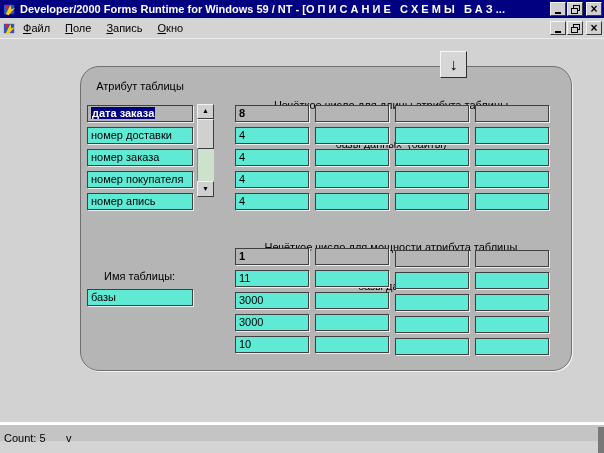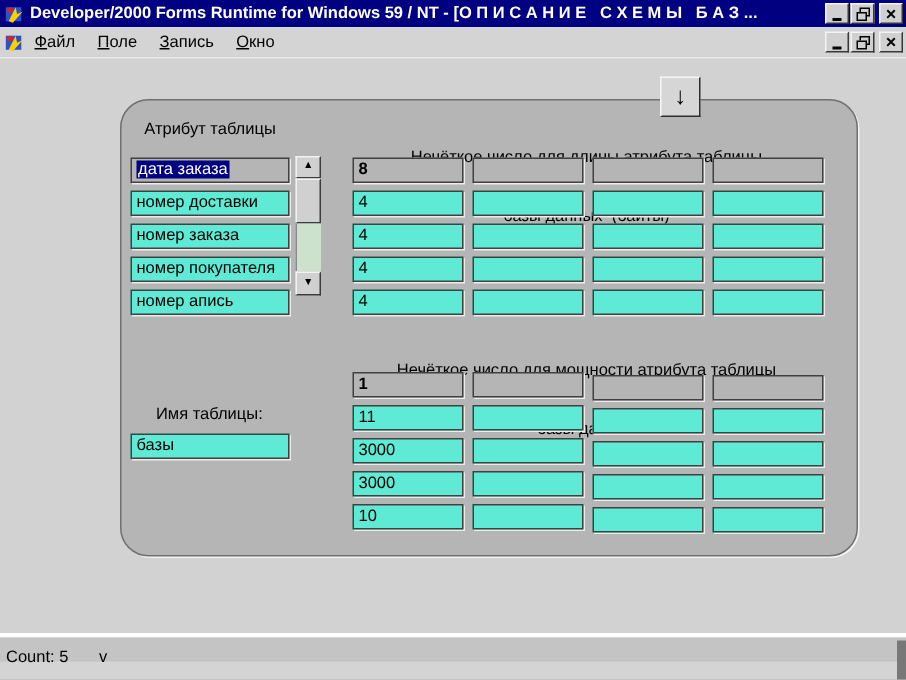--- a/index.html
+++ b/index.html
@@ -54,21 +54,21 @@
   .lbl{position:absolute;color:#000;line-height:13px;white-space:pre}
   .lbl.center{text-align:center}
   .field{
     position:absolute;box-sizing:border-box;height:17px;width:74px;
     background:#5eead4;border:1px solid #404040;box-shadow:1px 1px 0 #ededed;
     padding:1px 3px;font-size:11px;line-height:13px;white-space:nowrap;overflow:hidden;
   }
   .field.wide{width:106px}
   .field.gray{background:#b5b5b5}
   .field.bold{font-weight:bold}
-  .sel{background:#000080;color:#fff;font-weight:normal;padding:0 1px}
+  .sel{background:#000080;color:#fff;font-weight:bold;padding:0 1px}
   
   .scrollbar{position:absolute;left:116px;top:37px;width:17px;height:93px}
   .sb-btn{
     position:absolute;left:0;width:17px;height:15px;box-sizing:border-box;background:#d0d0d0;
     border:1px solid;border-color:#f2f2f2 #3c3c3c #3c3c3c #f2f2f2;
     text-align:center;font-size:7px;line-height:12px;color:#000;
   }
   .sb-up{top:0}
   .sb-down{top:77px;height:16px;line-height:13px}
   .sb-thumb{

